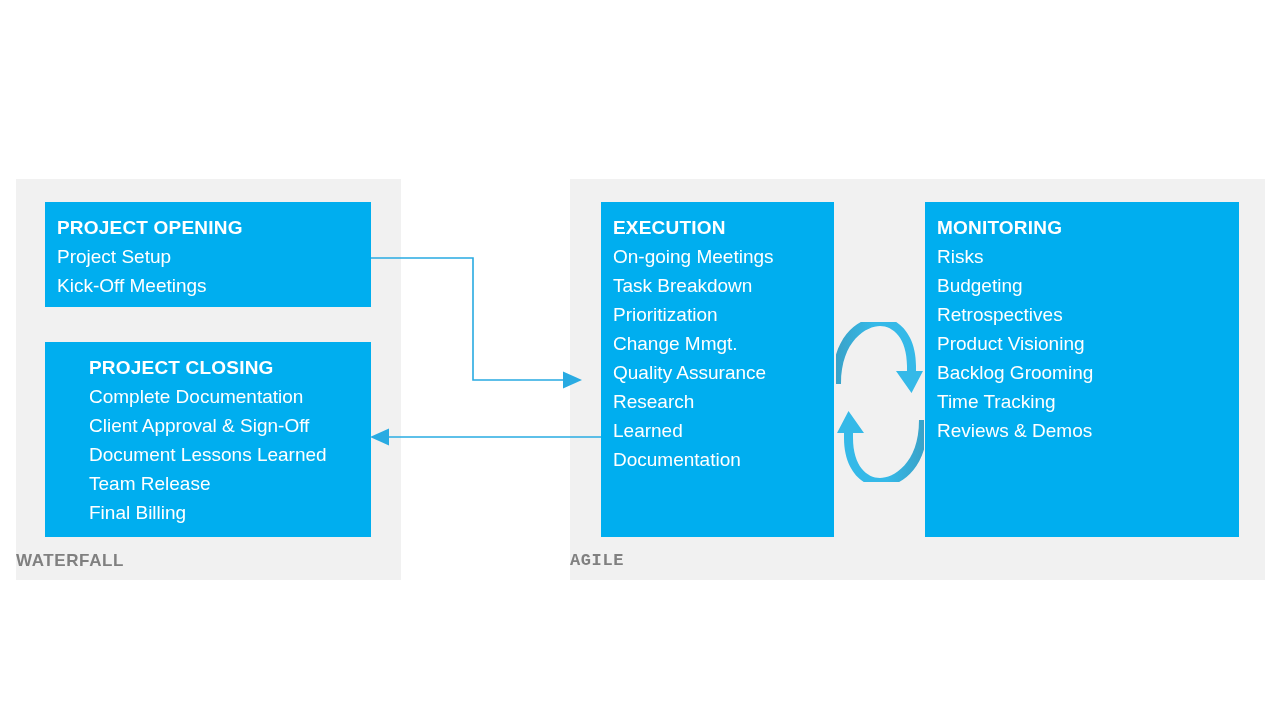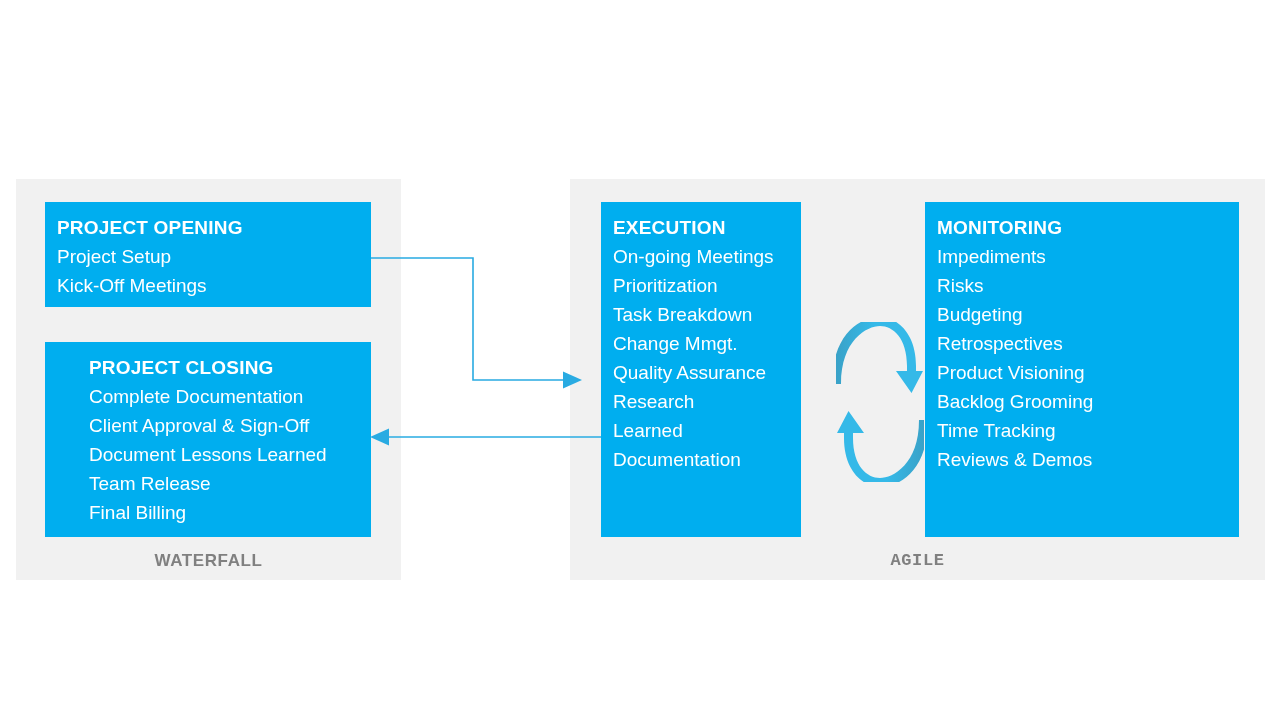--- a/index.html
+++ b/index.html
@@ -28,40 +28,40 @@
     position: absolute;
     background: #f1f1f1;
   }
   #panel-waterfall { left: 16px;  top: 179px; width: 385px; height: 401px; }
   #panel-agile     { left: 570px; top: 179px; width: 695px; height: 401px; }
 
   .panel-label {
     position: absolute;
     left: 0;
     width: 100%;
-    text-align: center;
+    text-align: left;
     font-size: 17px;
     font-weight: bold;
     color: #808080;
     letter-spacing: 0.6px;
   }
   #label-waterfall { top: 551px; left: 16px;  width: 385px; }
   #label-agile     { top: 551px; left: 570px; width: 695px; font-family: Liberation Mono, monospace; }
 
   
   .card {
     position: absolute;
     background: #00aeef;
     box-sizing: border-box;
     padding: 12px 12px 10px 12px;
     color: #ffffff;
   }
   #card-project-opening { left: 45px;  top: 202px; width: 326px; height: 105px; }
   #card-project-closing { left: 45px;  top: 342px; width: 326px; height: 195px; padding-left: 44px; }
-  #card-execution       { left: 601px; top: 202px; width: 200px; height: 335px; }
+  #card-execution       { left: 601px; top: 202px; width: 233px; height: 335px; }
   #card-monitoring      { left: 925px; top: 202px; width: 314px; height: 335px; }
 
   .card-title {
     font-size: 19px;
     font-weight: bold;
     line-height: 28px;
     letter-spacing: 0.2px;
     white-space: nowrap;
   }
   .card-list { list-style: none; margin: 0; padding: 0; }
@@ -116,34 +116,33 @@
   </div>
 
   <div class="panel-label" id="label-waterfall">WATERFALL</div>
 
   <div class="panel" id="panel-agile"></div>
 
   <div class="card" id="card-execution">
     <div class="card-title">EXECUTION</div>
     <ul class="card-list">
       <li>On-going Meetings</li>
+      <li>Task Breakdown</li>
       <li>Prioritization</li>
-      <li>Task Breakdown</li>
       <li>Change Mmgt.</li>
       <li>Quality Assurance</li>
       <li>Research</li>
       <li>Learned</li>
       <li>Documentation</li>
     </ul>
   </div>
 
   <div class="card" id="card-monitoring">
     <div class="card-title">MONITORING</div>
     <ul class="card-list">
-      <li>Impediments</li>
       <li>Risks</li>
       <li>Budgeting</li>
       <li>Retrospectives</li>
       <li>Product Visioning</li>
       <li>Backlog Grooming</li>
       <li>Time Tracking</li>
       <li>Reviews &amp; Demos</li>
     </ul>
   </div>
 

